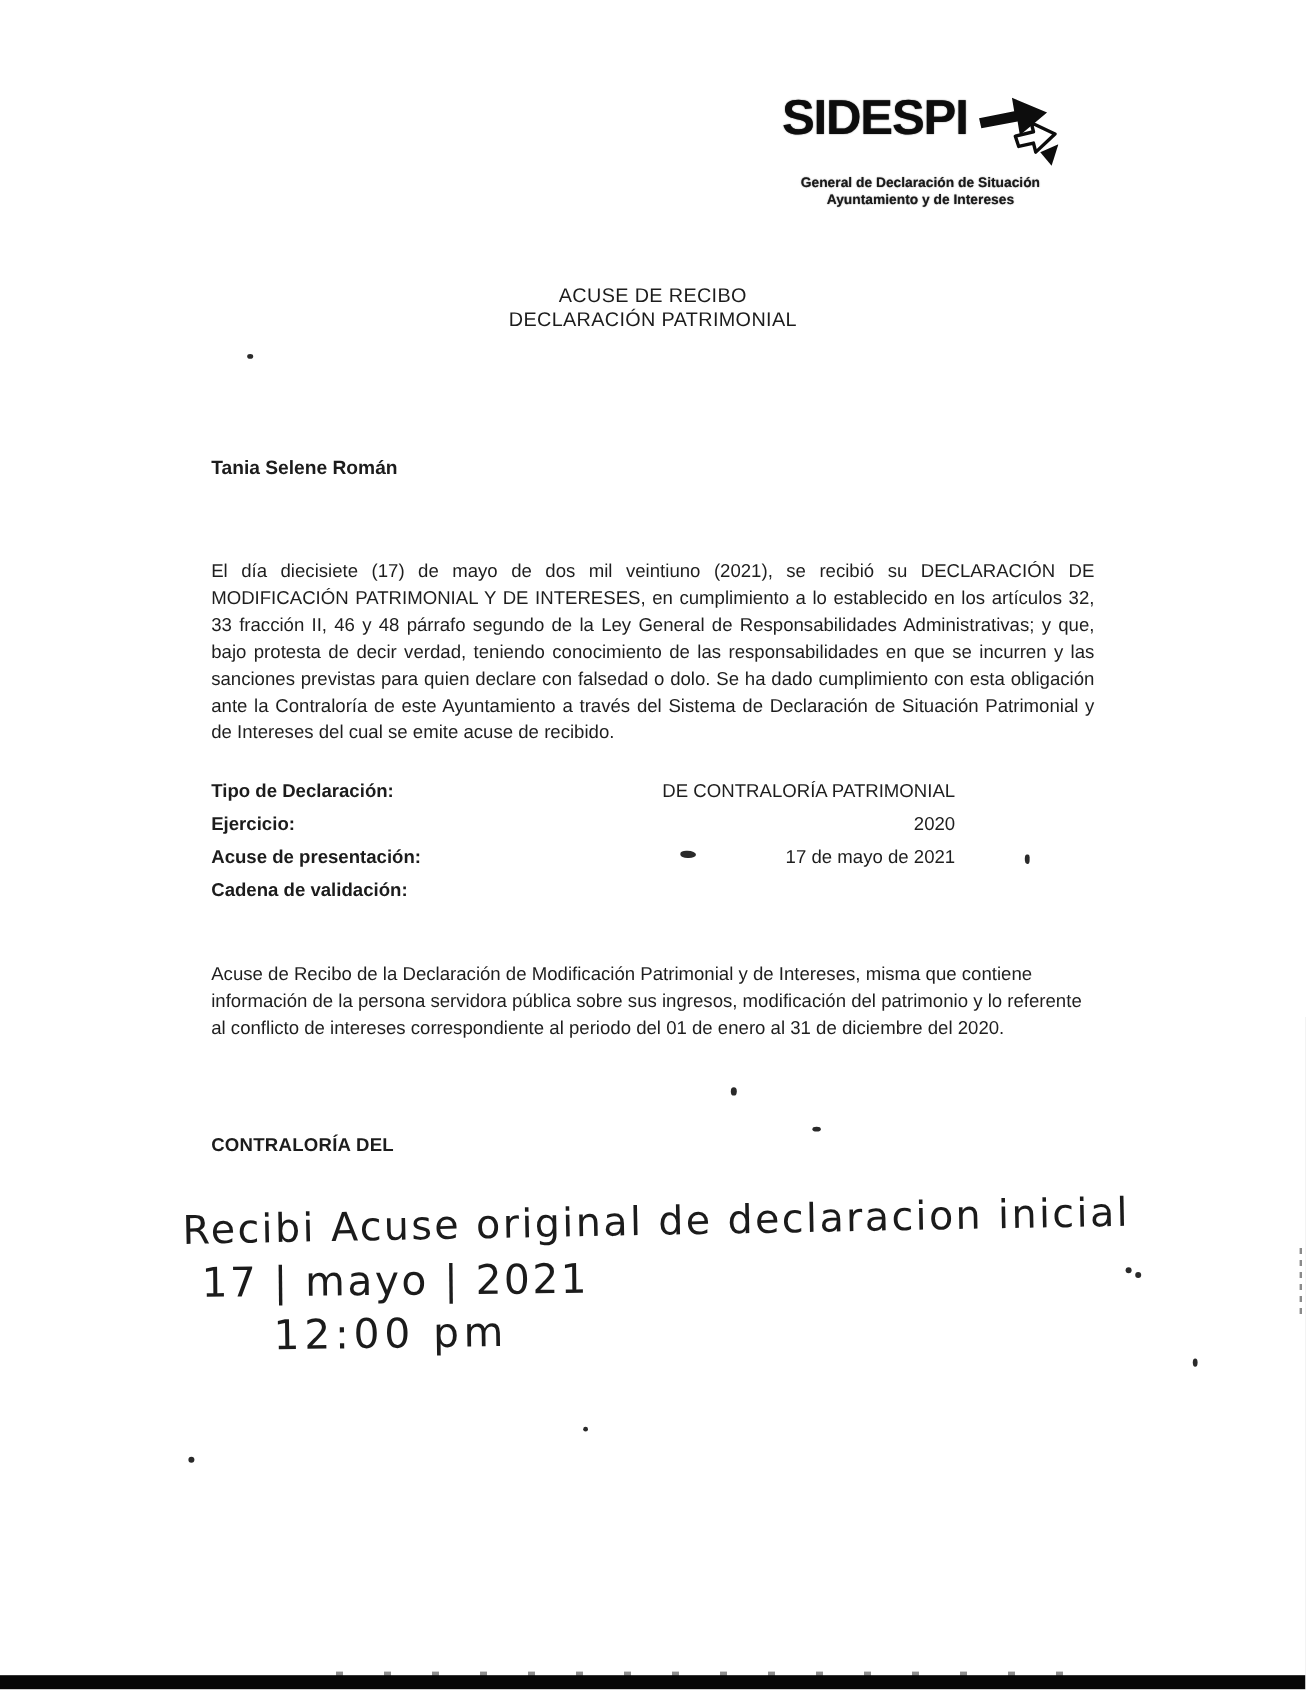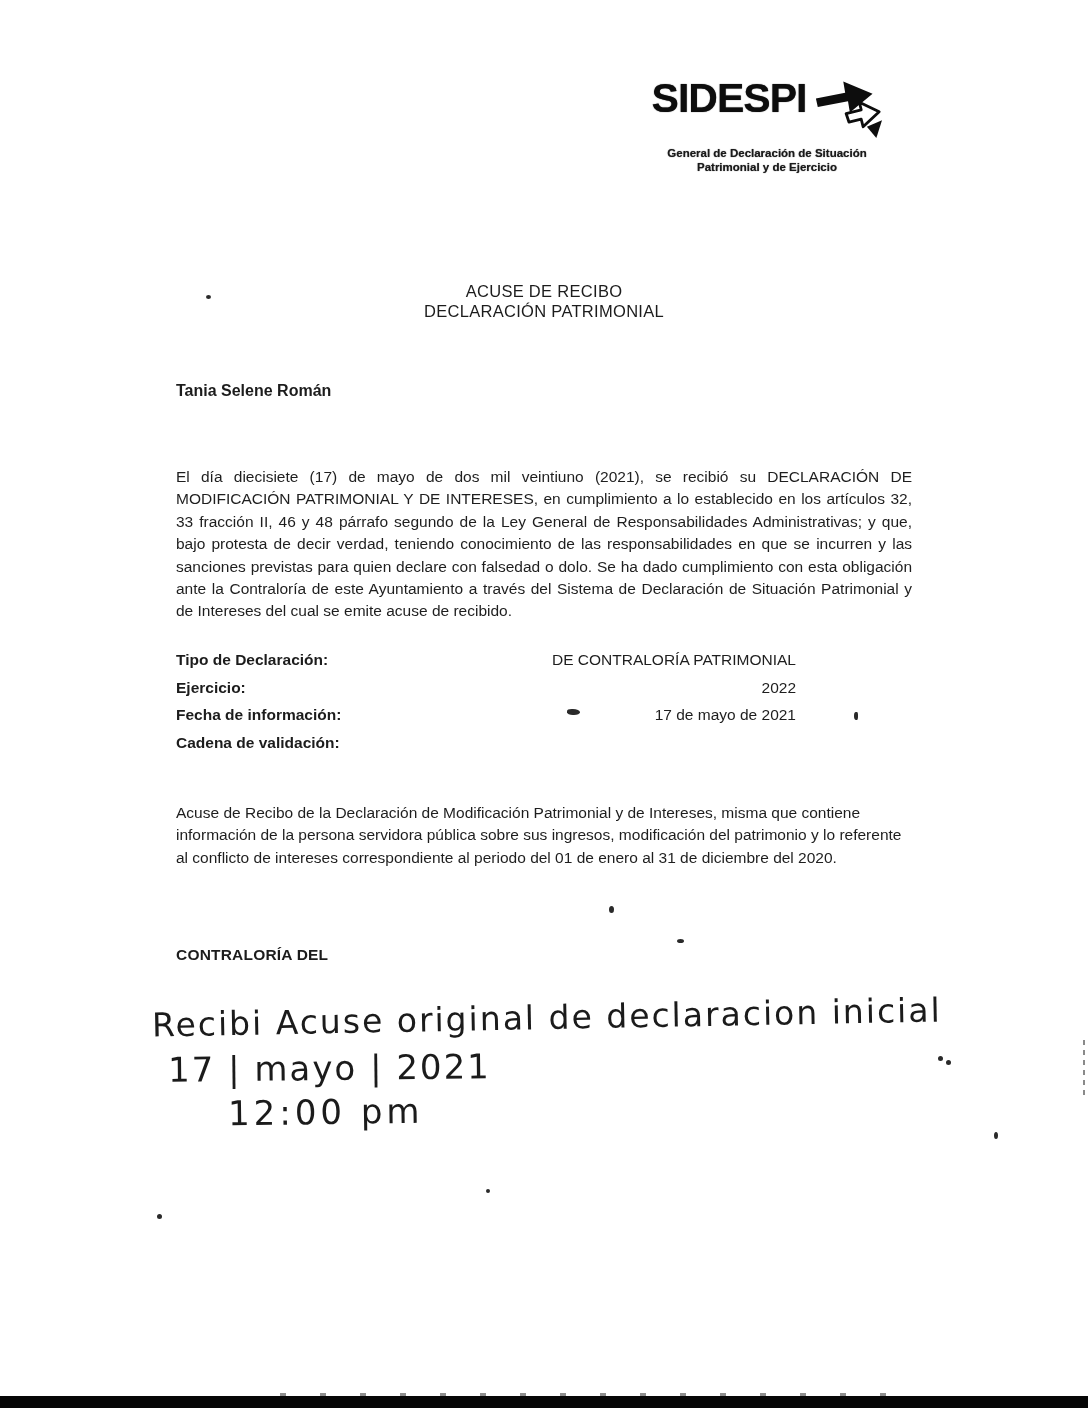--- a/index.html
+++ b/index.html
@@ -50,21 +50,20 @@
   .doc-title {
     position: absolute;
     left: 0;
     top: 237px;
     width: 1088px;
     text-align: center;
     font-size: 16.5px;
     line-height: 20px;
     color: #1c1c1c;
     letter-spacing: 0.3px;
-    margin-top: 44px;
   }
 
   
   .recipient {
     position: absolute;
     left: 176px;
     top: 382px;
     font-size: 16px;
     font-weight: bold;
     color: #1c1c1c;
@@ -191,44 +190,44 @@
       <span class="logo-arrow">
         <svg viewBox="0 0 72 80" width="68" height="76" aria-hidden="true">
           <path d="M2 32 L33 26 L31 14 L62 27 L38 47 L36 35 L4 41 Z" fill="#0d0d0d"></path>
           <path d="M34 48 L50 44 L48 36 L69 46 L52 62 L50 54 L37 57 Z" fill="#ffffff" stroke="#0d0d0d" stroke-width="3" stroke-linejoin="round"></path>
           <path d="M56 62 L72 55 L66 74 Z" fill="#0d0d0d"></path>
         </svg>
       </span>
     </div>
     <div class="logo-tagline">
       <div>General de Declaración de Situación</div>
-      <div>Patrimonial y de Ejercicio</div>
+      <div>Ayuntamiento y de Intereses</div>
     </div>
   </div>
 
   <div class="doc-title">
     <div>ACUSE DE RECIBO</div>
     <div>DECLARACIÓN PATRIMONIAL</div>
   </div>
 
   <div class="recipient">Tania Selene Román</div>
 
   <div class="para-1">El día diecisiete (17) de mayo de dos mil veintiuno (2021), se recibió su DECLARACIÓN DE MODIFICACIÓN PATRIMONIAL Y DE INTERESES, en cumplimiento a lo establecido en los artículos 32, 33 fracción II, 46 y 48 párrafo segundo de la Ley General de Responsabilidades Administrativas; y que, bajo protesta de decir verdad, teniendo conocimiento de las responsabilidades en que se incurren y las sanciones previstas para quien declare con falsedad o dolo. Se ha dado cumplimiento con esta obligación ante la Contraloría de este Ayuntamiento a través del Sistema de Declaración de Situación Patrimonial y de Intereses del cual se emite acuse de recibido.</div>
 
   <div class="fields">
     <div class="field-row">
       <span class="field-label">Tipo de Declaración:</span>
       <span class="field-value">DE CONTRALORÍA PATRIMONIAL</span>
     </div>
     <div class="field-row">
       <span class="field-label">Ejercicio:</span>
-      <span class="field-value">2022</span>
-    </div>
-    <div class="field-row">
-      <span class="field-label">Fecha de información:</span>
+      <span class="field-value">2020</span>
+    </div>
+    <div class="field-row">
+      <span class="field-label">Acuse de presentación:</span>
       <span class="field-value">17 de mayo de 2021</span>
     </div>
     <div class="field-row">
       <span class="field-label">Cadena de validación:</span>
       <span class="field-value"></span>
     </div>
   </div>
 
   <div class="para-2">Acuse de Recibo de la Declaración de Modificación Patrimonial y de Intereses, misma que contiene información de la persona servidora pública sobre sus ingresos, modificación del patrimonio y lo referente al conflicto de intereses correspondiente al periodo del 01 de enero al 31 de diciembre del 2020.</div>
 

